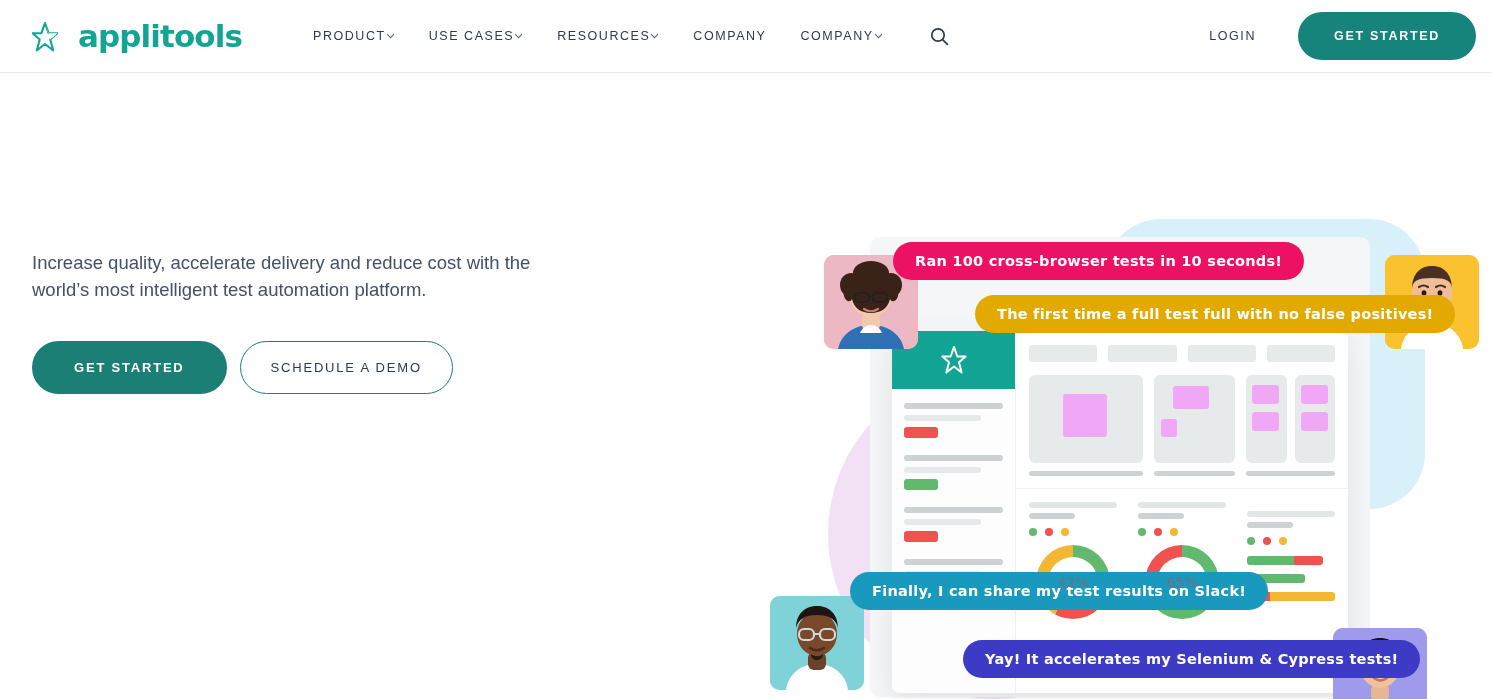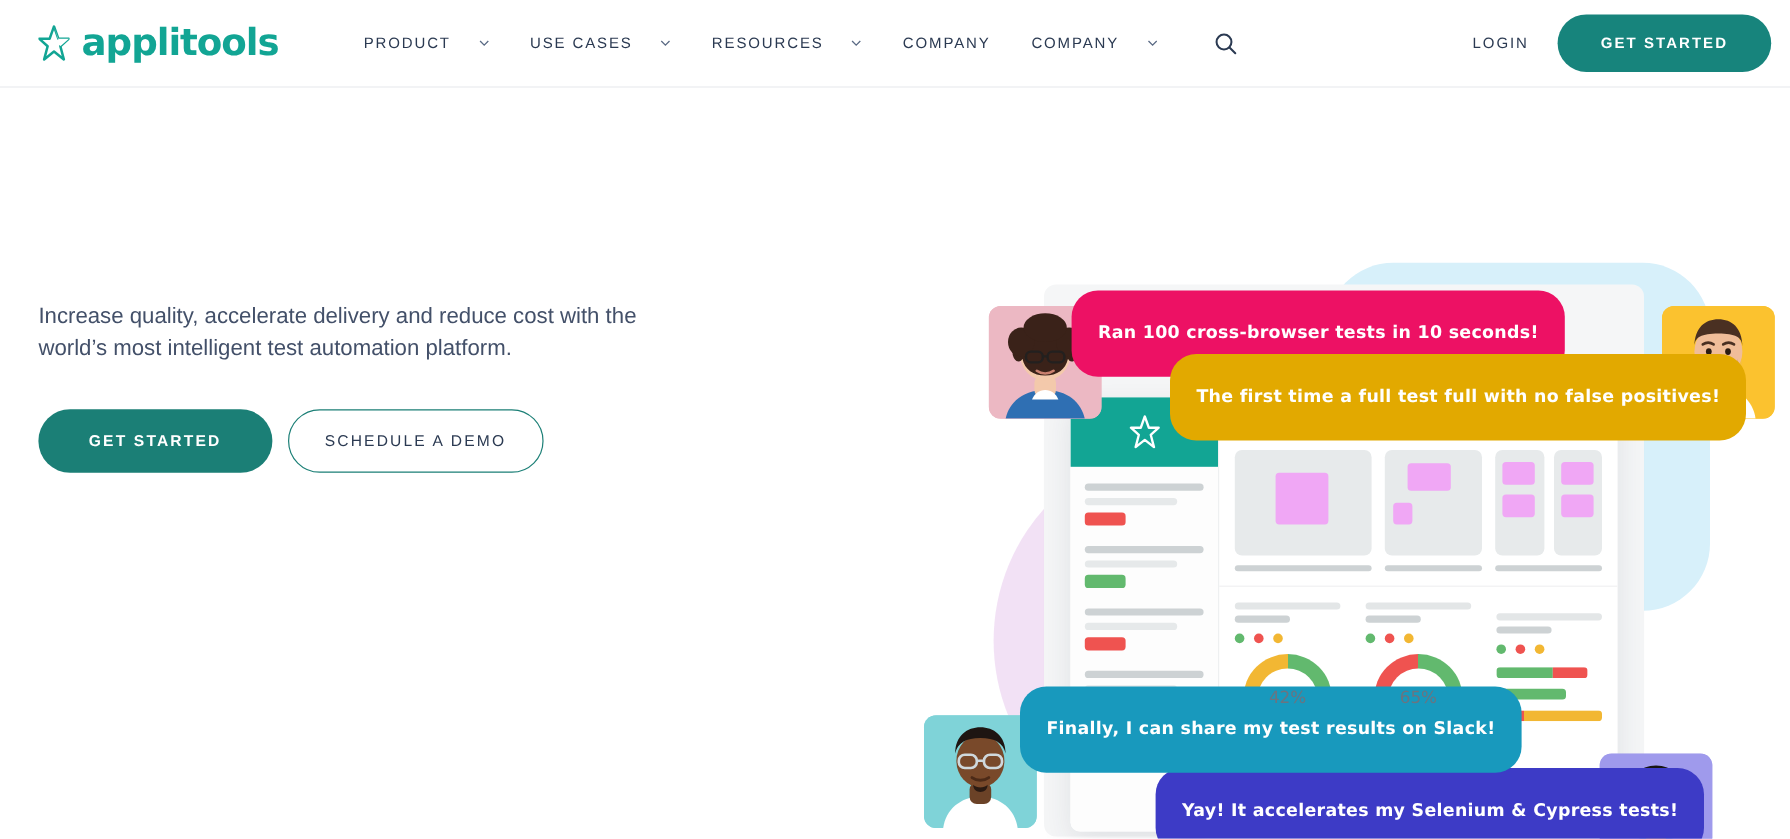--- a/index.html
+++ b/index.html
@@ -16,23 +16,23 @@
     position: relative;
     height: 73px;
     width: 100%;
     display: flex;
     align-items: center;
     border-bottom: 1px solid #e9ebee;
     background: #fff;
   }
   .logo-wrap {
     display: flex;
-    align-items: flex-start;
+    align-items: flex-end;
     margin-left: 32px;
-    gap: 10px;
+    gap: 20px;
     cursor: pointer;
   }
   .logo-mark { width: 26px; height: 30px; display: block; }
   .logo-text {
     font-size: 31px;
     font-weight: 700;
     color: #12a594;
     letter-spacing: -0.9px;
     line-height: 1;
     font-family: "DejaVu Sans", sans-serif;
@@ -40,21 +40,21 @@
 
   .nav {
     display: flex;
     align-items: center;
     margin-left: 54px;
     gap: 0px;
   }
   .nav-item {
     display: flex;
     align-items: center;
-    gap: 23px;
+    gap: 0;
     padding: 0 17px;
     font-size: 12.5px;
     letter-spacing: 1.55px;
     color: #2b3a52;
     cursor: pointer;
     white-space: nowrap;
   }
   .caret {
     width: 9px; height: 6px; display: block;
   }
@@ -64,21 +64,21 @@
     display: flex;
     align-items: center;
     cursor: pointer;
   }
 
   .header-right {
     margin-left: auto;
     display: flex;
     align-items: center;
     margin-right: 16px;
-    gap: 14px;
+    gap: 32px;
   }
   .login-link {
     font-size: 12.5px;
     letter-spacing: 1.6px;
     color: #2b3a52;
     cursor: pointer;
     padding: 8px 10px;
   }
   .btn-primary {
     background: #17847c;
@@ -250,21 +250,21 @@
   .hbar { height: 9px; border-radius: 3px; margin-bottom: 9px; display: flex; overflow: hidden; }
 
   
   .bubble {
     position: absolute;
     border-radius: 22px;
     color: #fff;
     font-size: 14.5px;
     font-weight: 700;
     letter-spacing: .25px;
-    padding: 28px 22px;
+    padding: 11px 22px;
     white-space: nowrap;
     font-family: "DejaVu Sans", sans-serif;
   }
   .b-pink   { background: #ed1164; left: 133px;  top: 95px; }
   .b-yellow { background: #e2a900; left: 215px; top: 148px; }
   .b-teal   { background: #1899bd; left: 90px;  top: 425px; }
   .b-indigo { background: #3d3bc6; left: 203px; top: 493px; }
 
   
   .avatar {

